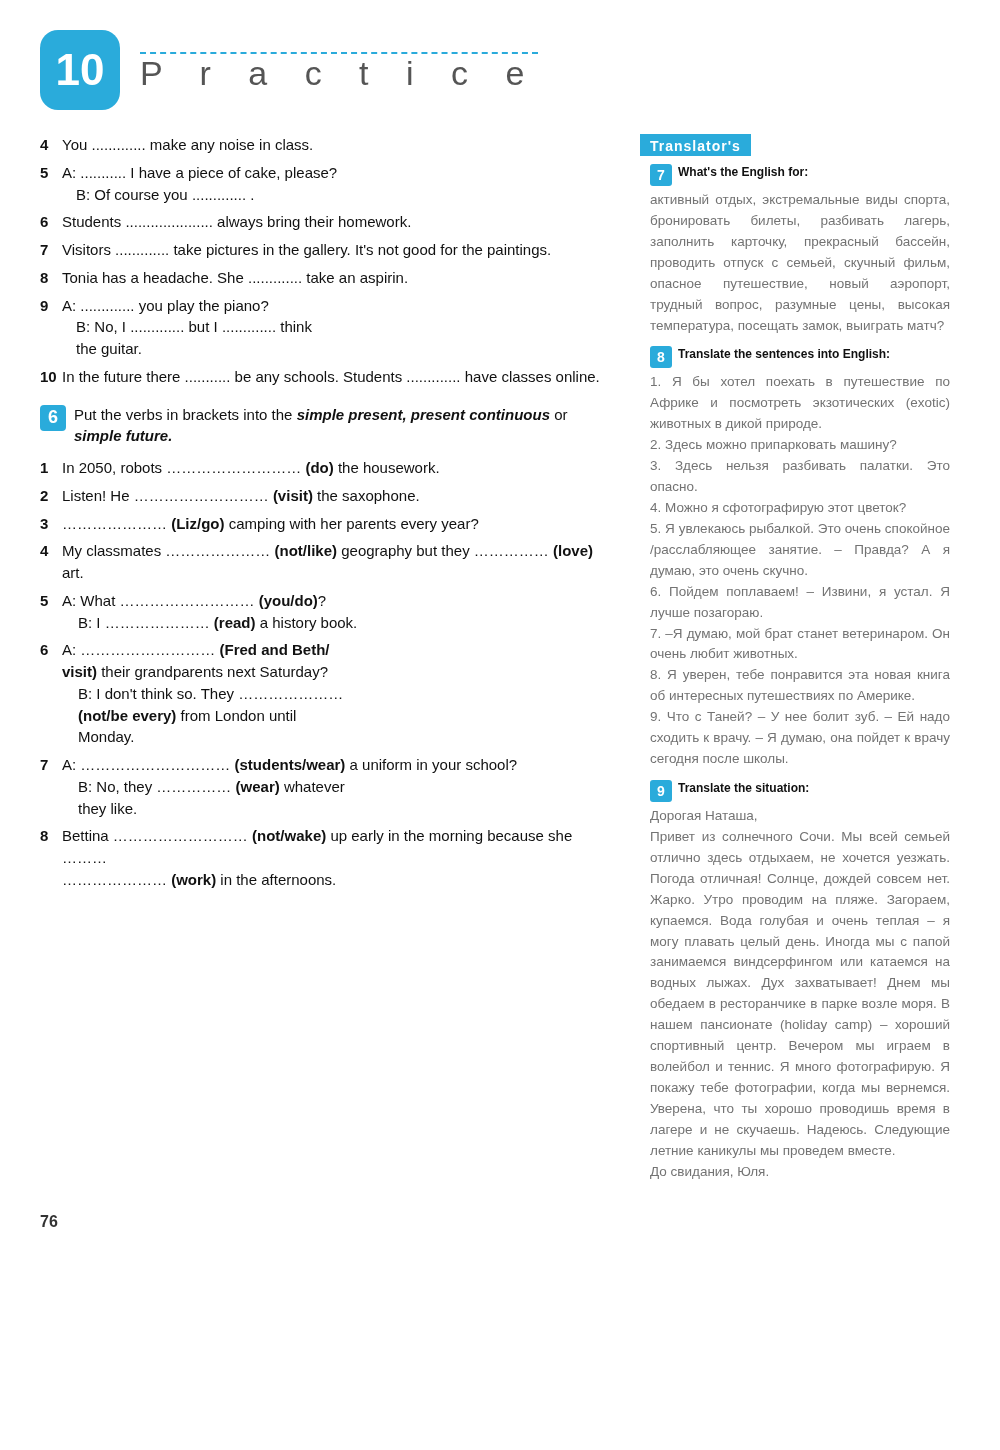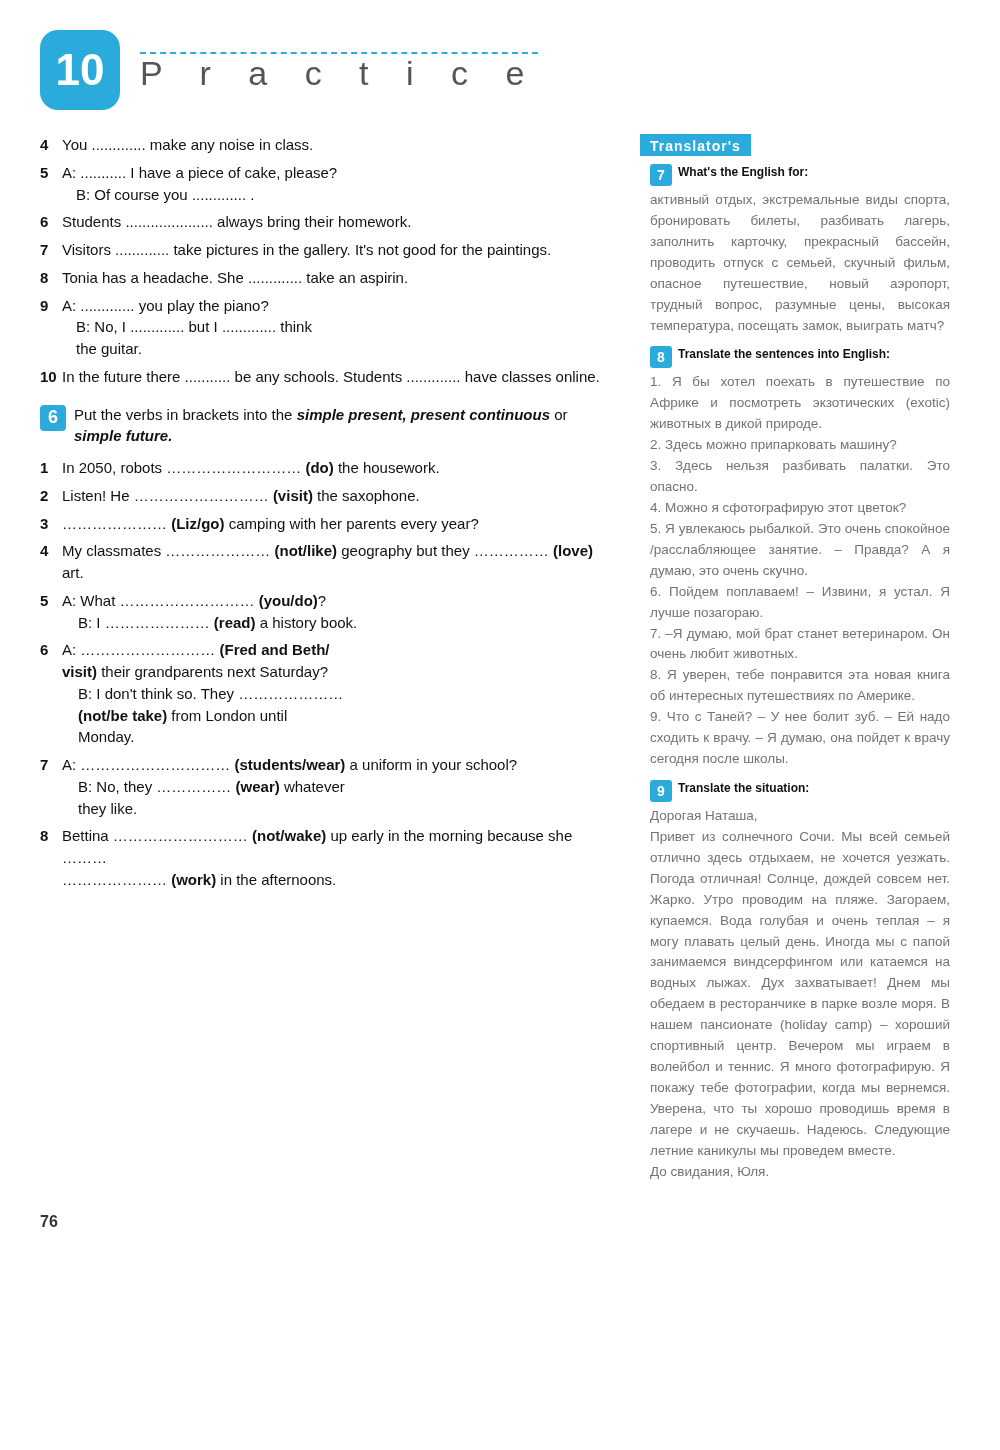--- a/index.html
+++ b/index.html
@@ -280,21 +280,21 @@
           <span style="padding-left:16px;">B: I ………………… <span class="bold">(read)</span> a history book.</span>
         </span>
       </li>
 
       <li>
         <span class="ex-num">6</span>
         <span class="ex-content">
           A: ……………………… <span class="bold">(Fred and Beth/</span><br>
           <span style="padding-left:0;"><span class="bold">visit)</span> their grandparents next Saturday?</span><br>
           <span style="padding-left:16px;margin-top:48px;">B: I don't think so. They …………………</span><br>
-          <span style="padding-left:16px;"><span class="bold">(not/be take)</span> from London until</span><br>
+          <span style="padding-left:16px;"><span class="bold">(not/be every)</span> from London until</span><br>
           <span style="padding-left:16px;margin-top:33px;">Monday.</span>
         </span>
       </li>
 
       <li>
         <span class="ex-num">7</span>
         <span class="ex-content">
           A: ………………………… <span class="bold">(students/wear)</span> a uniform in your school?<br>
           <span style="padding-left:16px;">B: No, they …………… <span class="bold">(wear)</span> whatever</span><br>
           <span style="padding-left:16px;">they like.</span>

